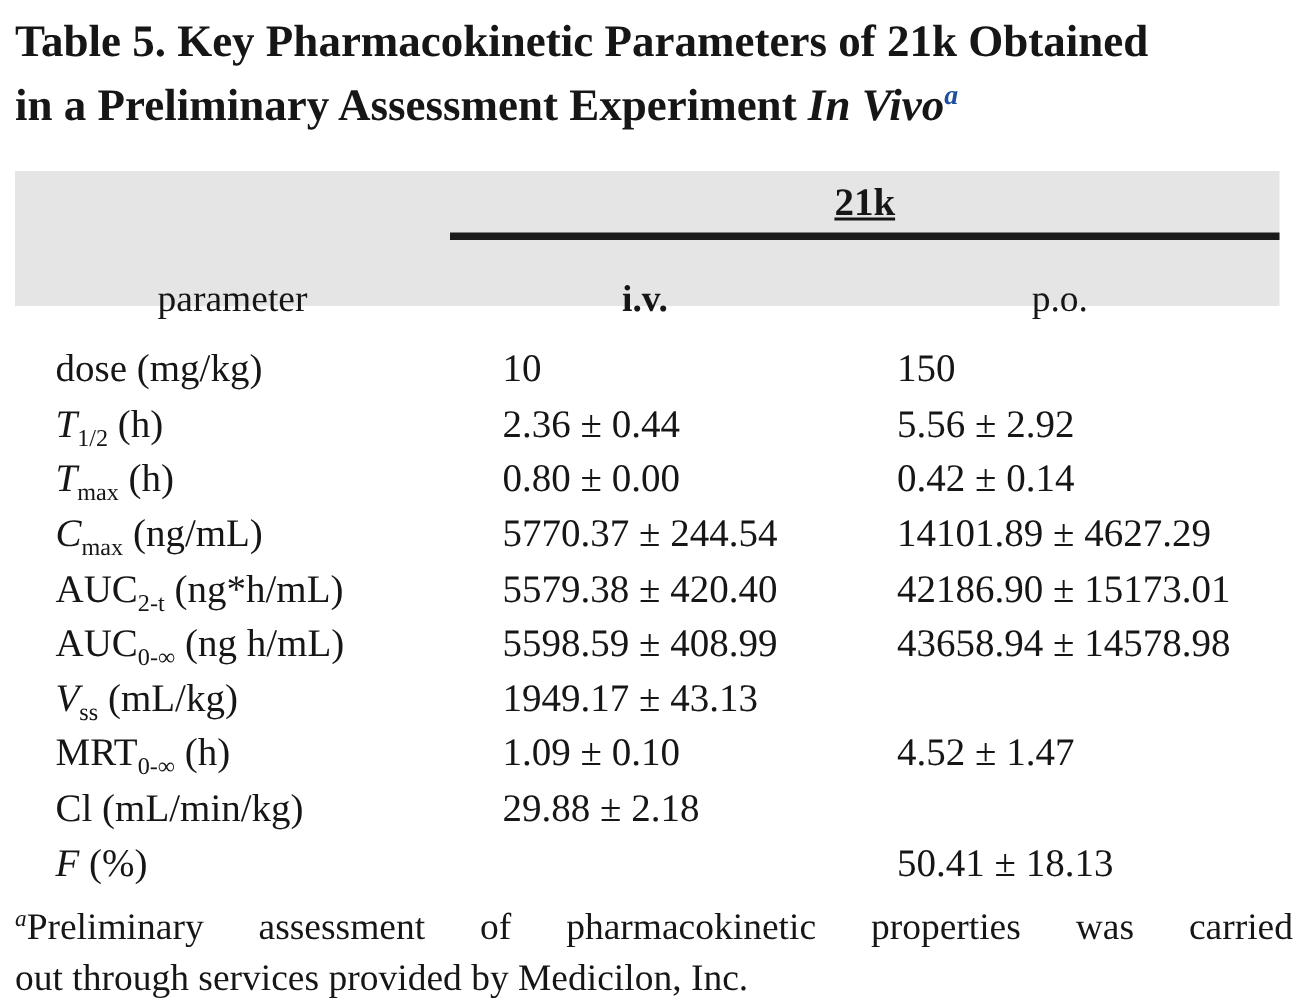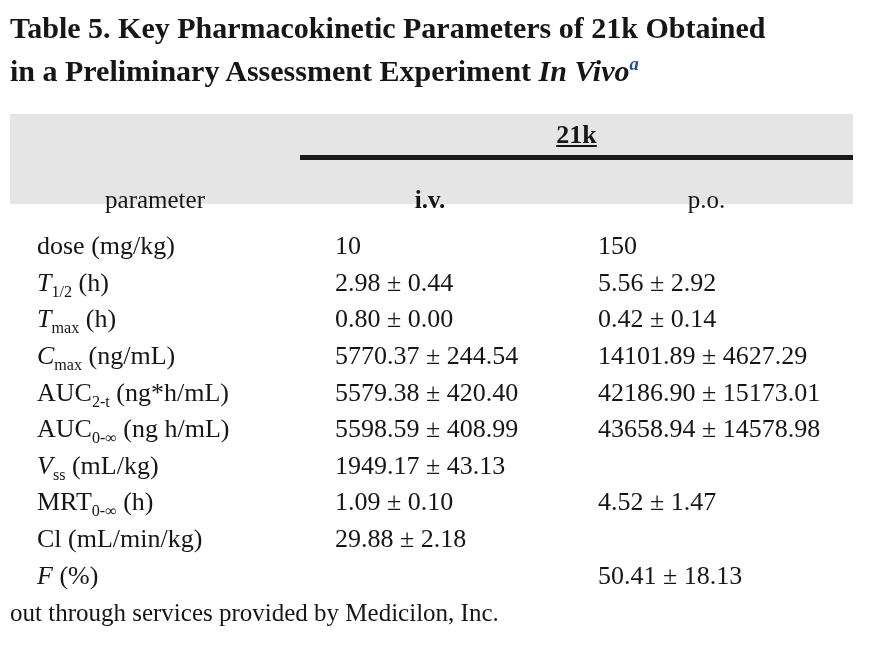--- a/index.html
+++ b/index.html
@@ -63,21 +63,21 @@
   </div>
 
   <div class="tbody">
       <div class="trow">
         <div class="td td-param"><span>dose</span><span> (mg/kg)</span></div>
         <div class="td td-iv">10</div>
         <div class="td td-po">150</div>
       </div>
       <div class="trow">
         <div class="td td-param"><span class="it">T</span><sub>1/2</sub><span> (h)</span></div>
-        <div class="td td-iv">2.98 ± 0.44</div>
+        <div class="td td-iv">2.36 ± 0.44</div>
         <div class="td td-po">5.56 ± 2.92</div>
       </div>
       <div class="trow">
         <div class="td td-param"><span class="it">T</span><sub>max</sub><span> (h)</span></div>
         <div class="td td-iv">0.80 ± 0.00</div>
         <div class="td td-po">0.42 ± 0.14</div>
       </div>
       <div class="trow">
         <div class="td td-param"><span class="it">C</span><sub>max</sub><span> (ng/mL)</span></div>
         <div class="td td-iv">5770.37 ± 244.54</div>
@@ -109,16 +109,17 @@
         <div class="td td-po"></div>
       </div>
       <div class="trow">
         <div class="td td-param"><span class="it">F</span><span> (%)</span></div>
         <div class="td td-iv"></div>
         <div class="td td-po">50.41 ± 18.13</div>
       </div>
     </div>
 
   <div class="footnote">
+    <div class="fn-justify"><sup class="fn-marker">a</sup><span>Preliminary assessment of pharmacokinetic properties was carried</span></div>
     <div>out through services provided by Medicilon, Inc.</div>
   </div>
 
 </div>
 
 </body></html>

